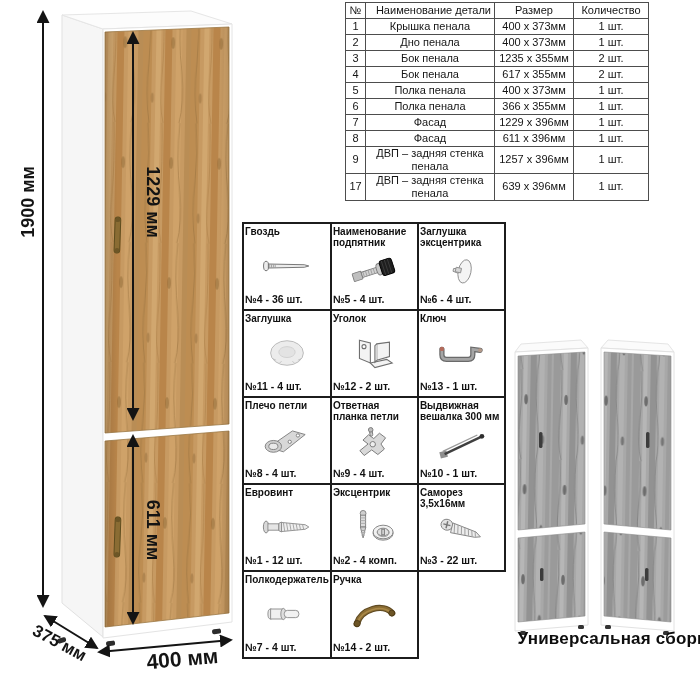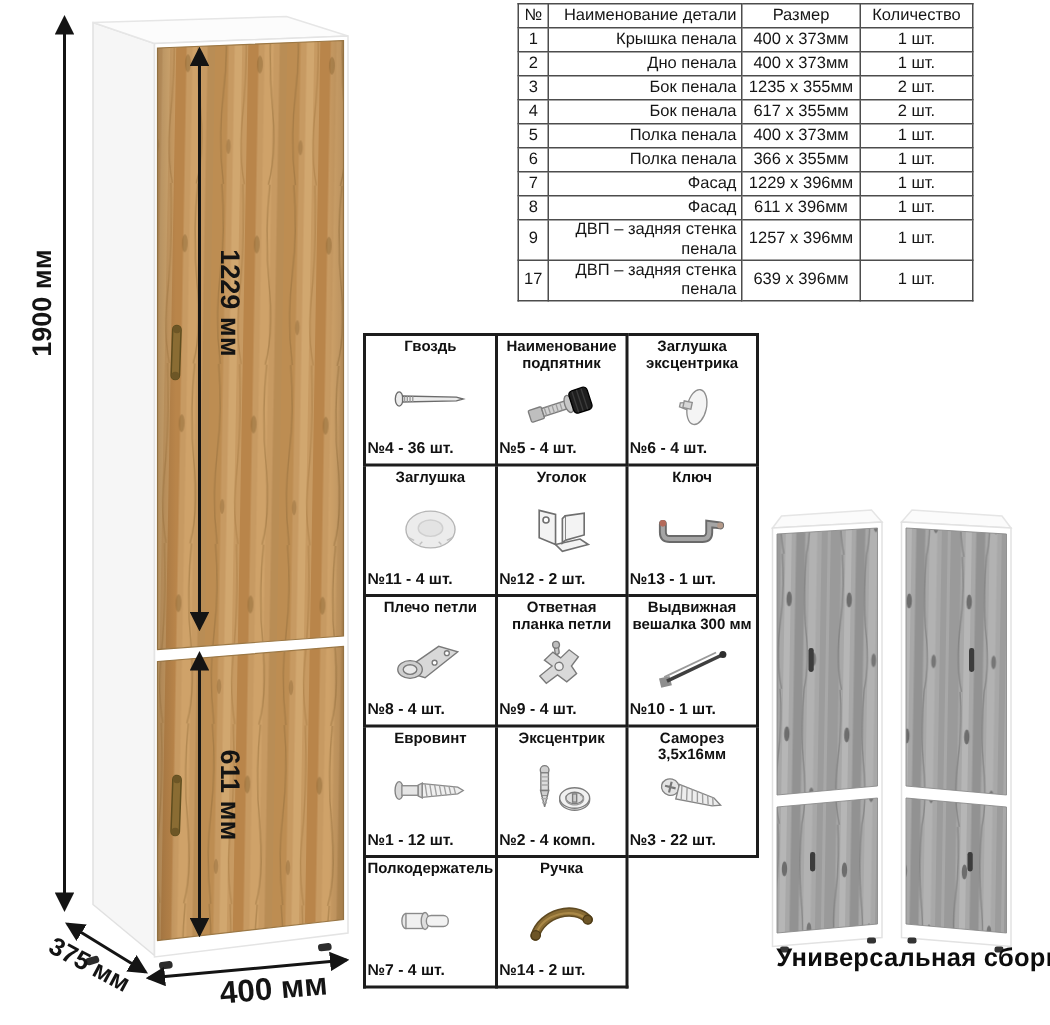--- a/index.html
+++ b/index.html
@@ -11,30 +11,30 @@
   #illustration{position:absolute;left:0;top:0;width:700px;height:683px;}
 
   
   #parts-table{position:absolute;left:345px;top:2px;width:303px;
     border-collapse:collapse;table-layout:fixed;font-size:11px;color:#151515;}
   #parts-table th,#parts-table td{border:1px solid #4d4d4d;padding:0 3px;
     height:15px;line-height:1.18;font-weight:normal;overflow:hidden;}
   #parts-table th{text-align:center;}
   #parts-table th.h-name{text-align:right;}
   #parts-table td.c0{text-align:center;}
-  #parts-table td.c1{text-align:right;}
+  #parts-table td.c1{text-align:center;}
   #parts-table td.c2{text-align:center;}
   #parts-table td.c3{text-align:center;}
 
   
   #hw-grid{position:absolute;left:242px;top:222px;border-collapse:collapse;table-layout:fixed;}
   #hw-grid td{width:85px;height:85px;border:2px solid #1c1c1c;padding:0;vertical-align:top;background:#fff;}
   #hw-grid td.ghost{border:none;background:transparent;}
   .hw-cell-inner{display:flex;flex-direction:column;height:85px;box-sizing:border-box;padding:2px 1px 3px;}
-  .hw-title{font-size:10px;font-weight:bold;text-align:center;line-height:1.12;min-height:12px;}
+  .hw-title{font-size:10px;font-weight:bold;line-height:1.12;min-height:12px;}
   .hw-ico{flex:1;display:flex;align-items:center;justify-content:center;overflow:hidden;}
   .hw-ico svg{width:66px;height:40px;display:block;}
   .hw-qty{font-size:10.5px;font-weight:bold;line-height:1.1;}
 
   
   #caption{position:absolute;left:514px;top:629px;width:210px;text-align:center;
     font-size:17px;font-weight:bold;color:#0d0d0d;letter-spacing:.2px;}
 </style>
 </head>
 <body>

